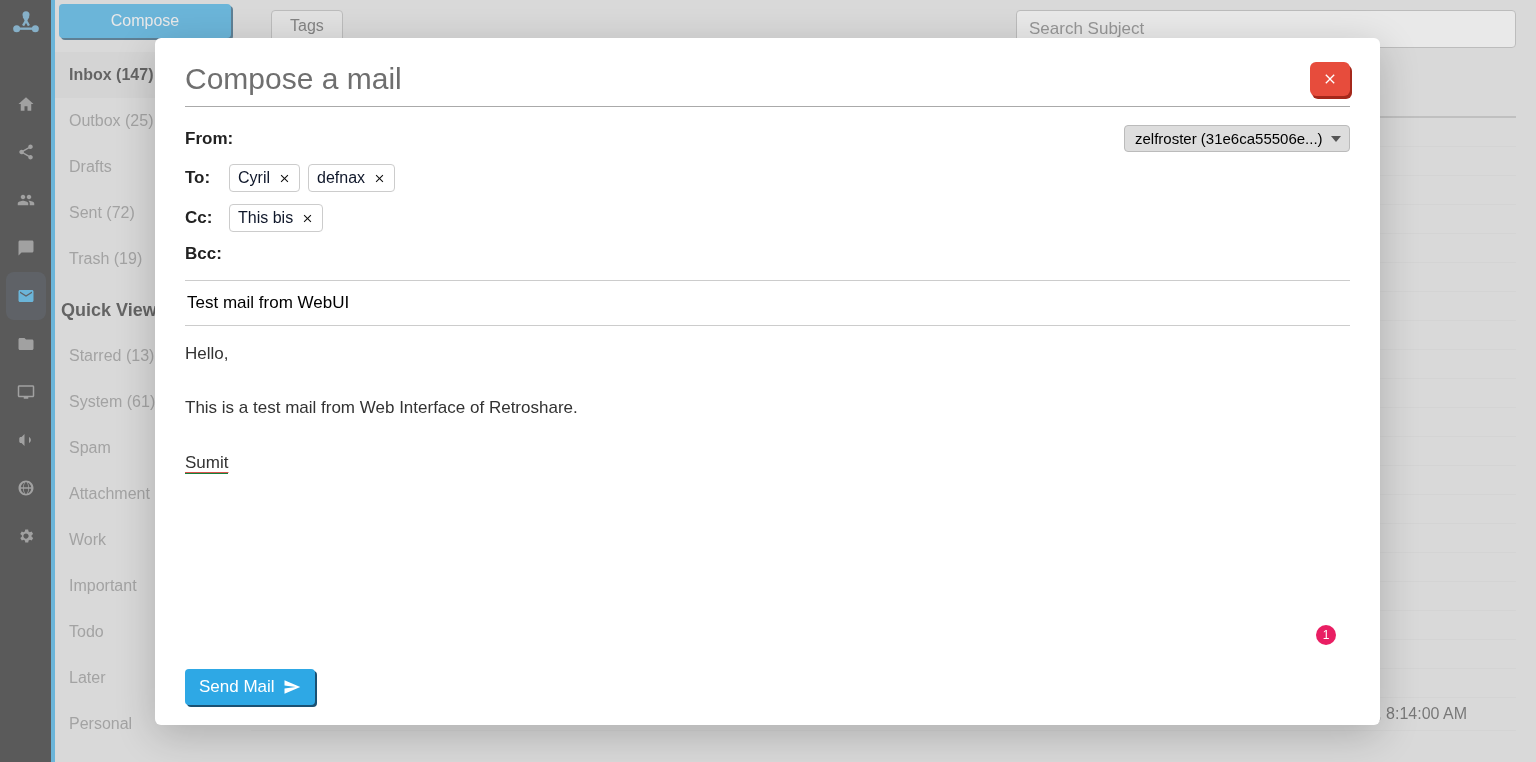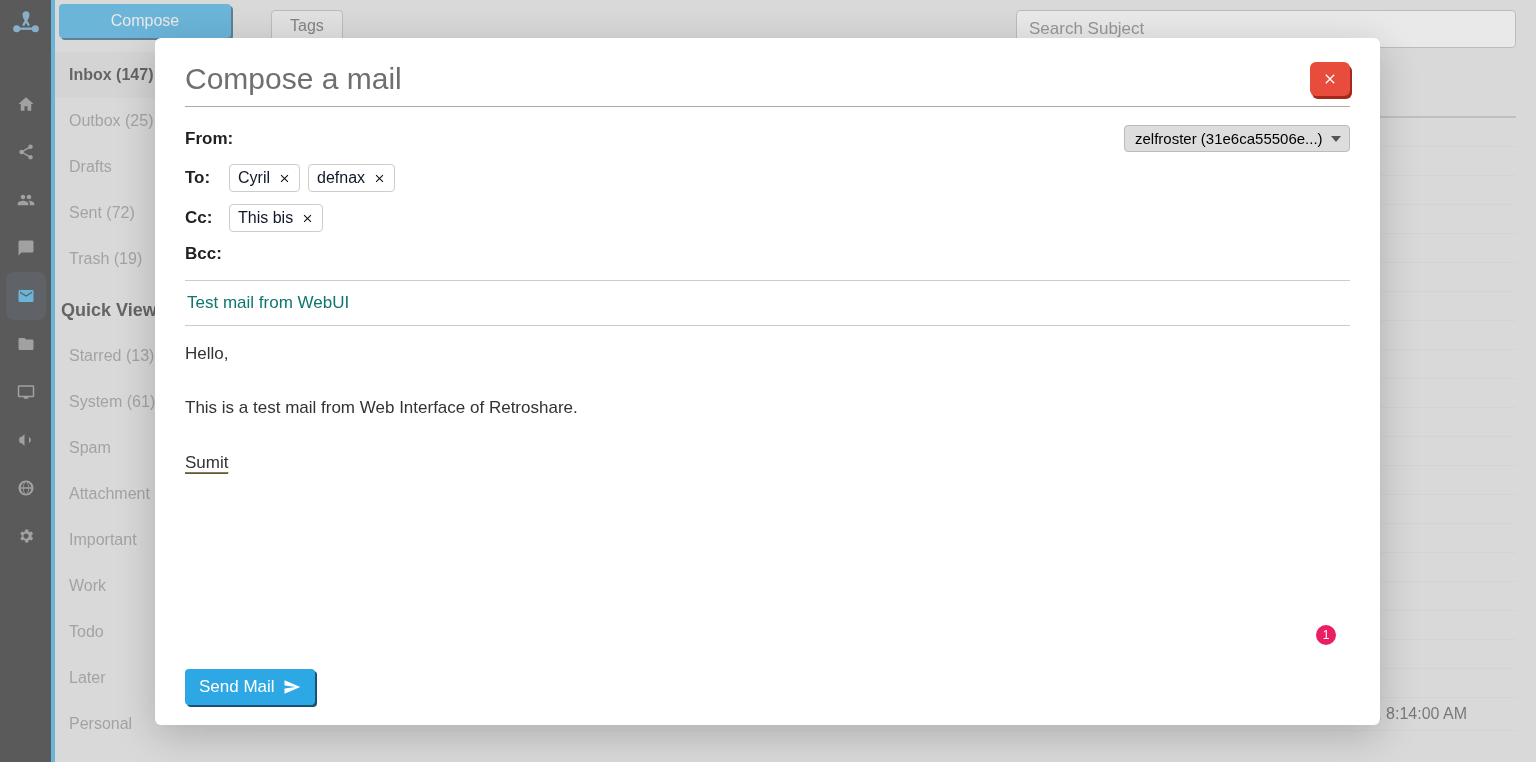--- a/index.html
+++ b/index.html
@@ -100,21 +100,21 @@
 }
 .chip {
   display:inline-flex; align-items:center; border:1px solid #ccc; border-radius:4px;
   padding: 4px 8px; margin-right:8px; font-size:16px; color:#0f172a;
 }
 .chip-x { margin-left:8px; cursor:pointer; font-weight:700; color:#222; }
 .chip-x svg { width:13px; height:13px; fill:#111; display:block; }
 
 .subject-input {
   width:100%; border:none; border-top:1px solid #ccc; border-bottom:1px solid #ccc;
-  padding:12px 2px; font-size:17px; color:#0f766e; outline:none;
+  padding:12px 2px; font-size:17px; color:#000000; outline:none;
   margin-top:10px;
 }
 .body-area {
   flex:1; padding-top:14px; font-size:17px; color:#333; line-height:1.6;
 }
 .body-area .underlined { border-bottom:2px solid #15803d; text-decoration: underline; text-decoration-color: #d9534f; text-underline-offset: 4px;}
 .send-row { display:flex; align-items:flex-start; }
 .send-btn {
   background:#2ea8e5; color:#fff; border:none; border-radius:4px;
   padding: 8px 14px; font-size:17px; cursor:pointer; display:inline-flex; align-items:center;
@@ -205,22 +205,22 @@
     <div class="folder-item">Drafts</div>
     <div class="folder-item">Sent (72)</div>
     <div class="folder-item">Trash (19)</div>
   </div>
   <div class="section-header">Quick View</div>
   <div class="folder-list" style="padding-top:0">
     <div class="folder-item">Starred (13)</div>
     <div class="folder-item">System (61)</div>
     <div class="folder-item">Spam</div>
     <div class="folder-item">Attachment (1</div>
+    <div class="folder-item">Work</div>
     <div class="folder-item">Important</div>
-    <div class="folder-item">Work</div>
     <div class="folder-item">Todo</div>
     <div class="folder-item">Later</div>
     <div class="folder-item">Personal</div>
   </div>
 </div>
 
 <div class="main">
   <div class="topbar">
     <div class="tags-chip">Tags</div>
     <input class="search-box" placeholder="Search Subject" style="">

